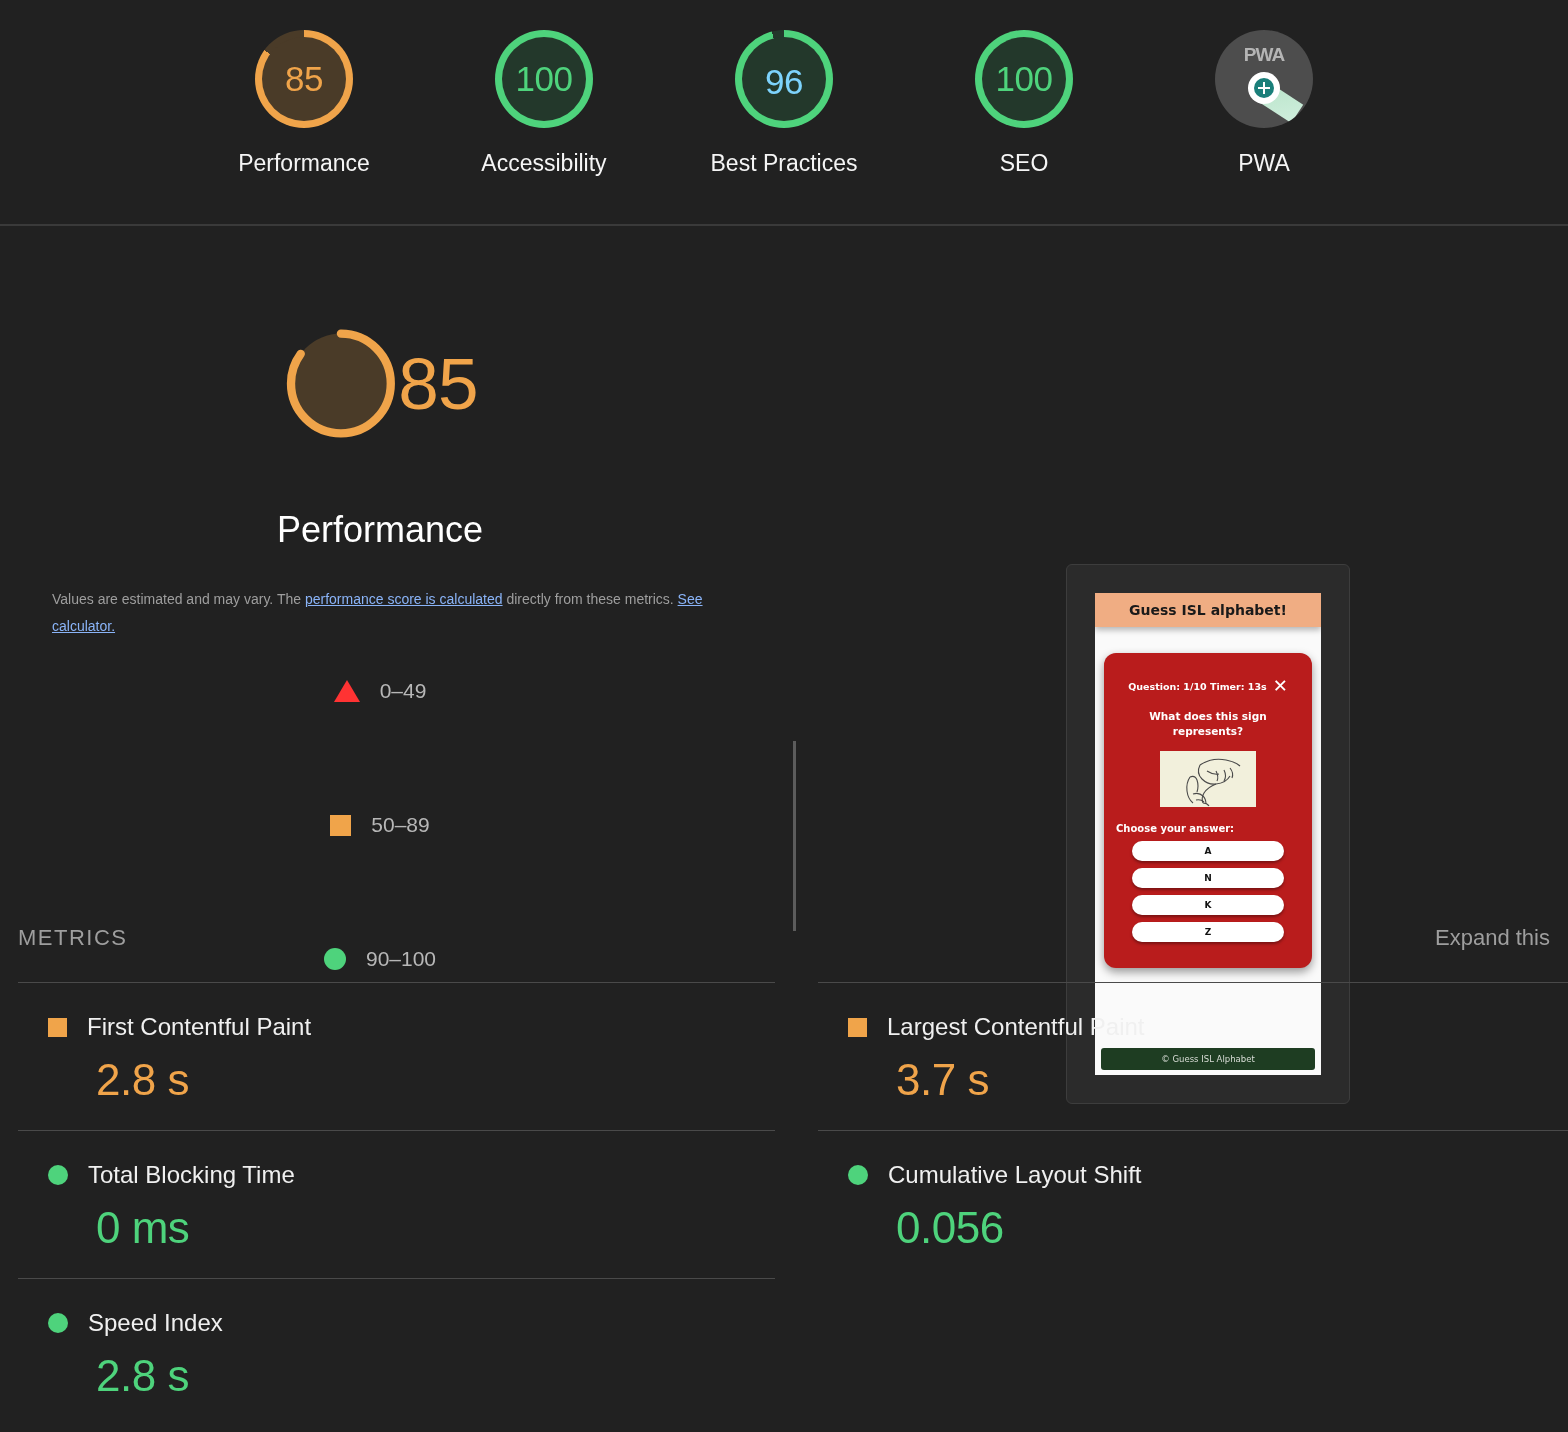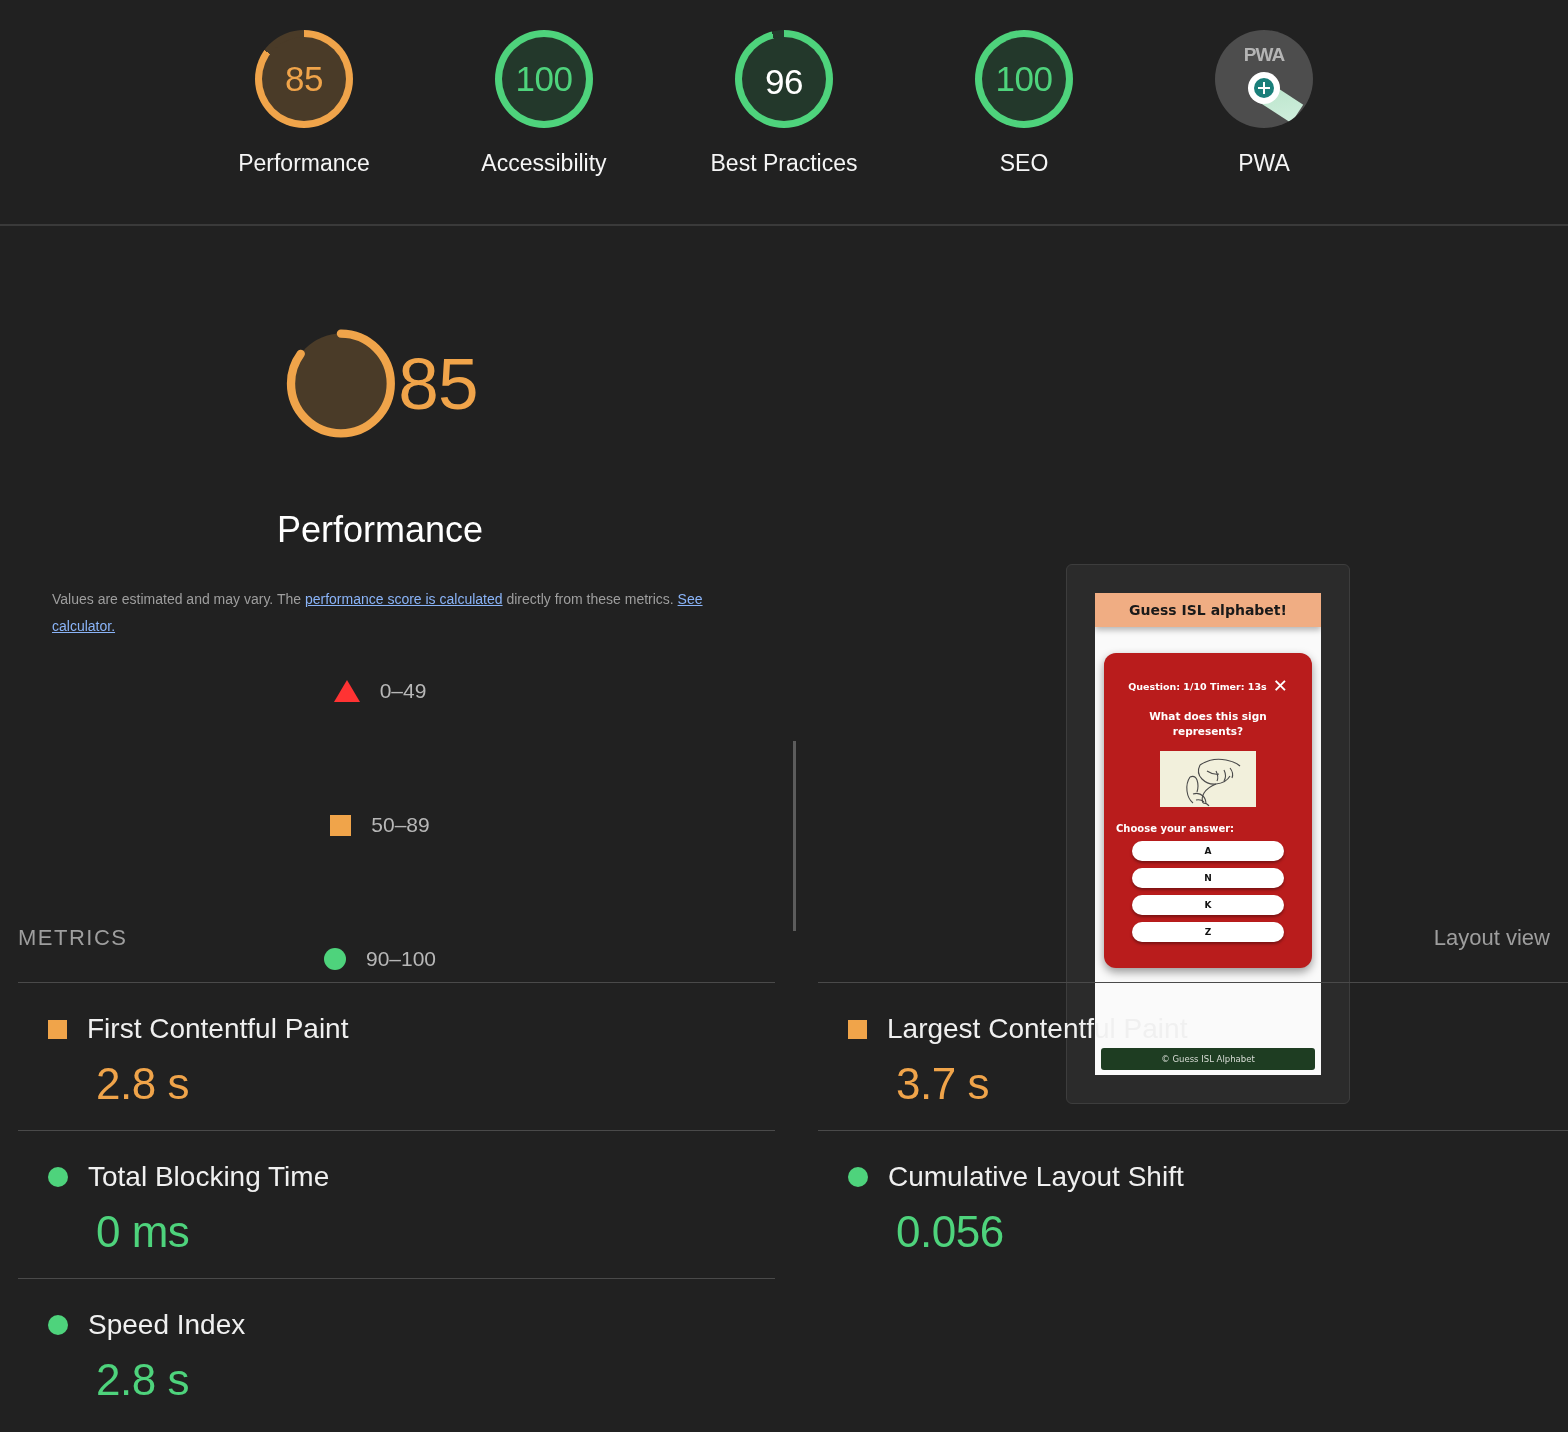--- a/index.html
+++ b/index.html
@@ -335,21 +335,21 @@
     padding-top: 30px;
   }
   .metric.col-r { grid-column: 3; }
   .metric.col-l { grid-column: 1; }
   .metric-head {
     display: flex;
     align-items: center;
     gap: 20px;
     padding-left: 30px;
   }
-  .metric-name { font-size: 28px; color: #f0f0f0; }
+  .metric-name { font-size: 24px; color: #f0f0f0; }
   .metric-value {
     margin-top: 14px;
     padding-left: 78px;
     font-size: 44px;
     letter-spacing: -0.5px;
   }
   .m-sq { width: 19px; height: 19px; background: #f0a44a; flex: none; }
   .m-ci { width: 20px; height: 20px; border-radius: 50%; background: #4ed37c; flex: none; }
   .v-orange { color: #f0a44a; }
   .v-green { color: #4ed37c; }
@@ -374,21 +374,21 @@
       <div class="inner" id="mini1i" style="background: rgb(35, 56, 43);"></div>
       <span class="num" id="mini1n" style="color: rgb(78, 211, 124);">100</span>
     </div>
     <div class="score-label">Accessibility</div>
   </div>
 
   <div class="score-item">
     <div class="mini-gauge">
       <div class="ring" id="mini2" style="background: conic-gradient(rgb(78, 211, 124) 0deg, rgb(78, 211, 124) 345.6deg, rgb(35, 56, 43) 345.6deg, rgb(35, 56, 43) 360deg);"></div>
       <div class="inner" id="mini2i" style="background: rgb(35, 56, 43);"></div>
-      <span class="num" id="mini2n" style="color: #ffffff; margin-top: 6px;">96</span>
+      <span class="num" id="mini2n" style="color: #7dd3fc; margin-top: 6px;">96</span>
     </div>
     <div class="score-label">Best Practices</div>
   </div>
 
   <div class="score-item">
     <div class="mini-gauge">
       <div class="ring" id="mini3" style="background: conic-gradient(rgb(78, 211, 124) 0deg, rgb(78, 211, 124) 360deg, rgb(35, 56, 43) 360deg, rgb(35, 56, 43) 360deg);"></div>
       <div class="inner" id="mini3i" style="background: rgb(35, 56, 43);"></div>
       <span class="num" id="mini3n" style="color: rgb(78, 211, 124);">100</span>
     </div>
@@ -481,21 +481,21 @@
       </div>
 
       <div class="shot-foot">© Guess ISL Alphabet</div>
     </div>
   </div>
 
 </div>
 
 <div class="metrics-head">
   <div class="metrics-title">METRICS</div>
-  <div class="expand-view">Layout view</div>
+  <div class="expand-view">Expand this</div>
 </div>
 
 <div class="metrics-grid">
 
   <div class="metric col-l">
     <div class="metric-head">
       <div class="m-sq"></div>
       <span class="metric-name">First Contentful Paint</span>
     </div>
     <div class="metric-value v-orange">2.8 s</div>

